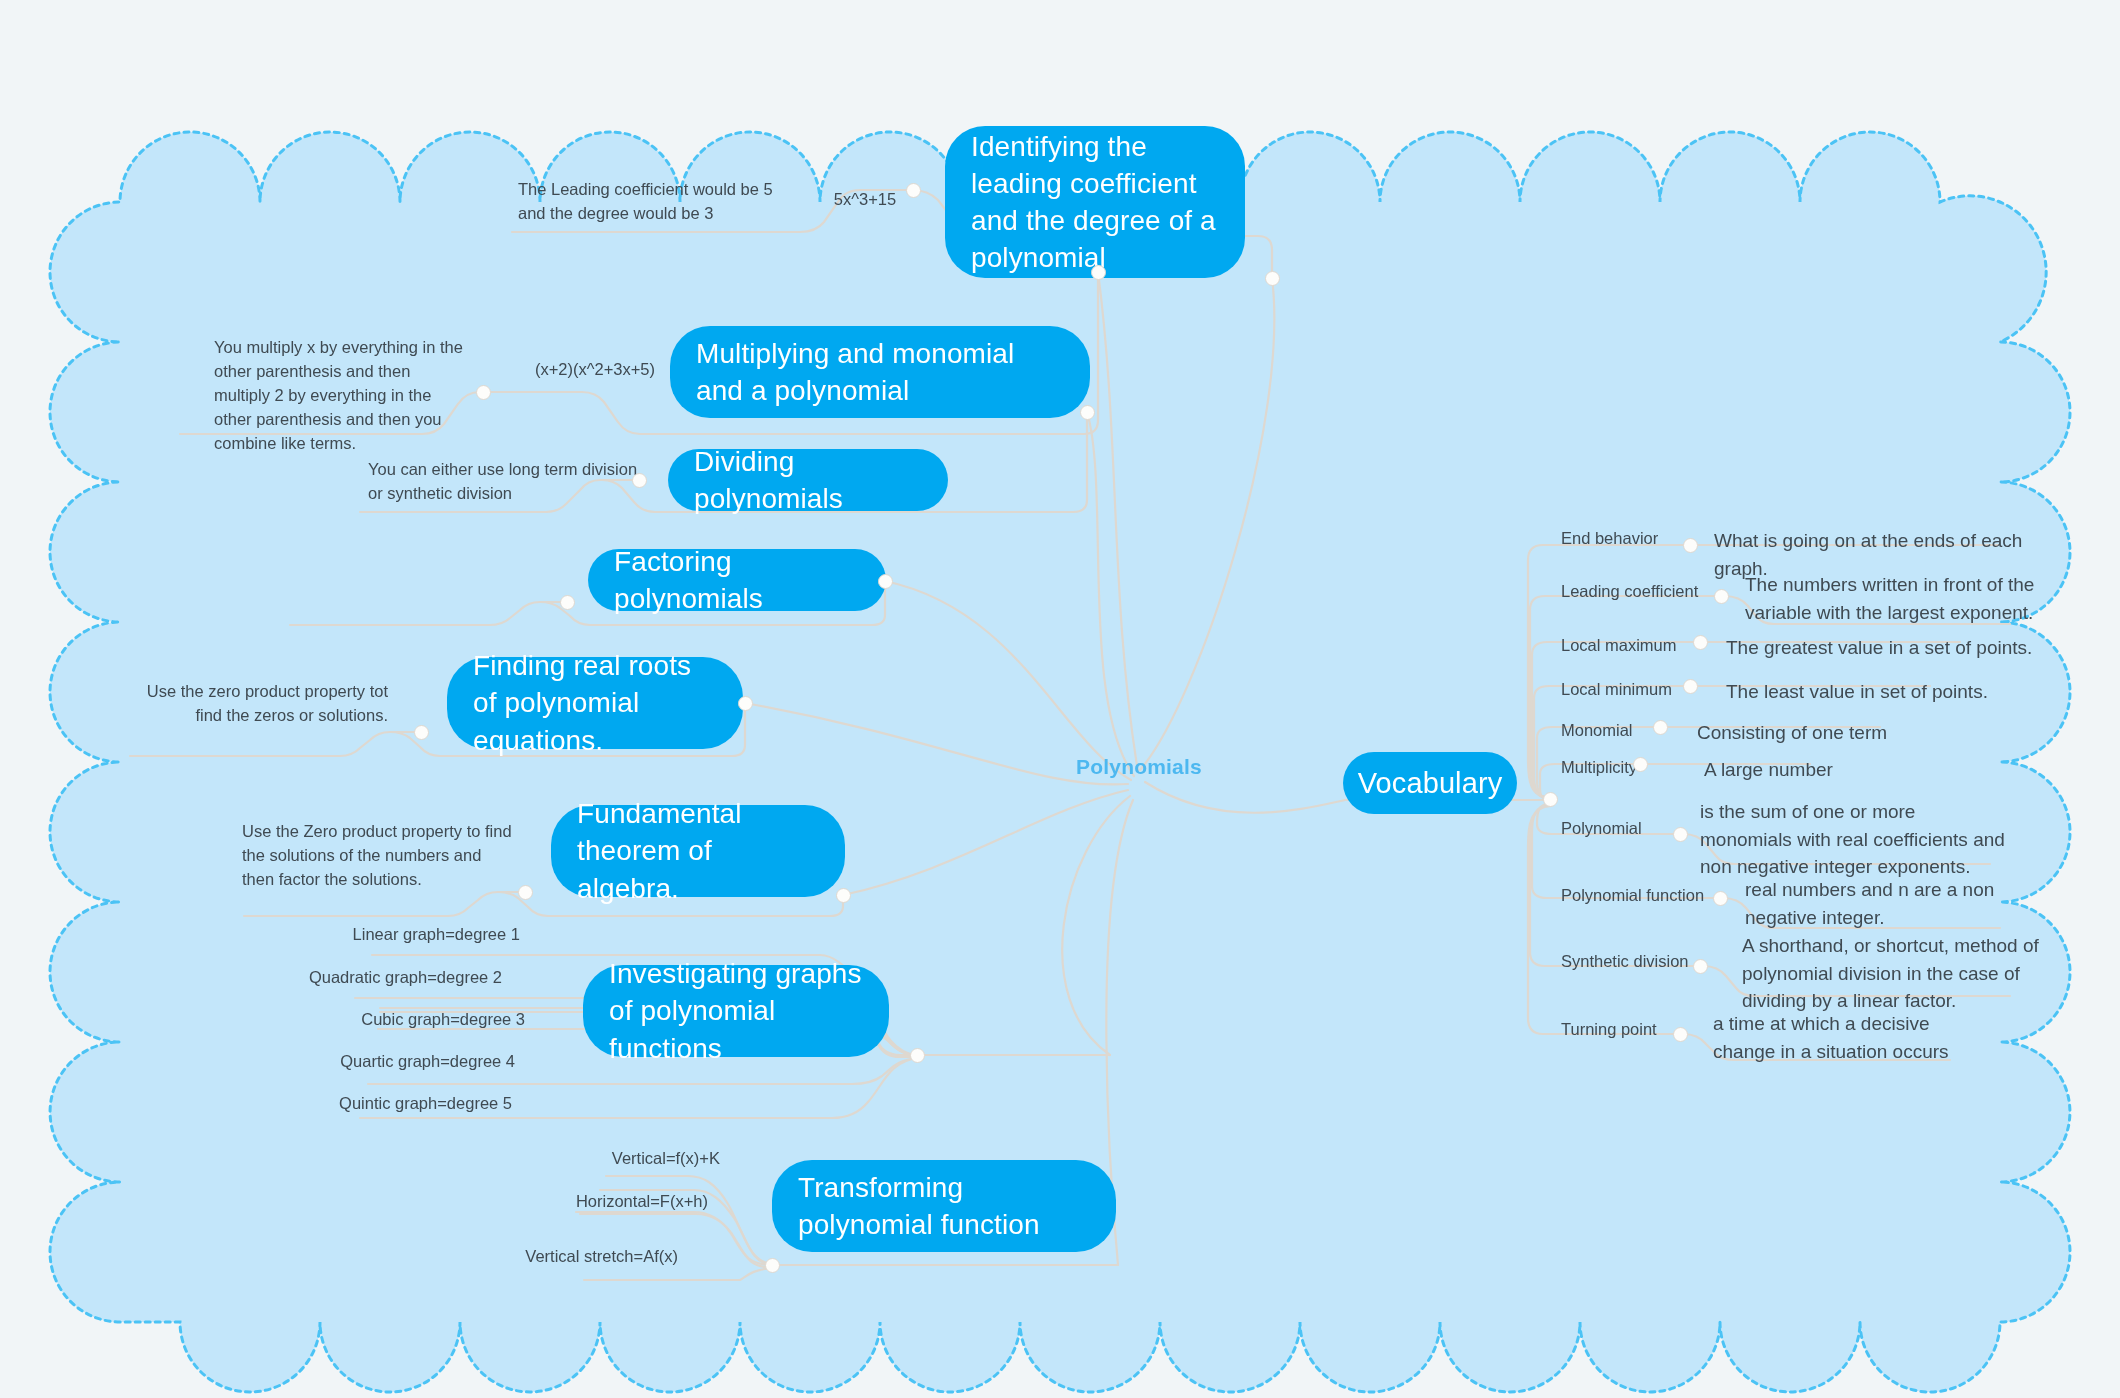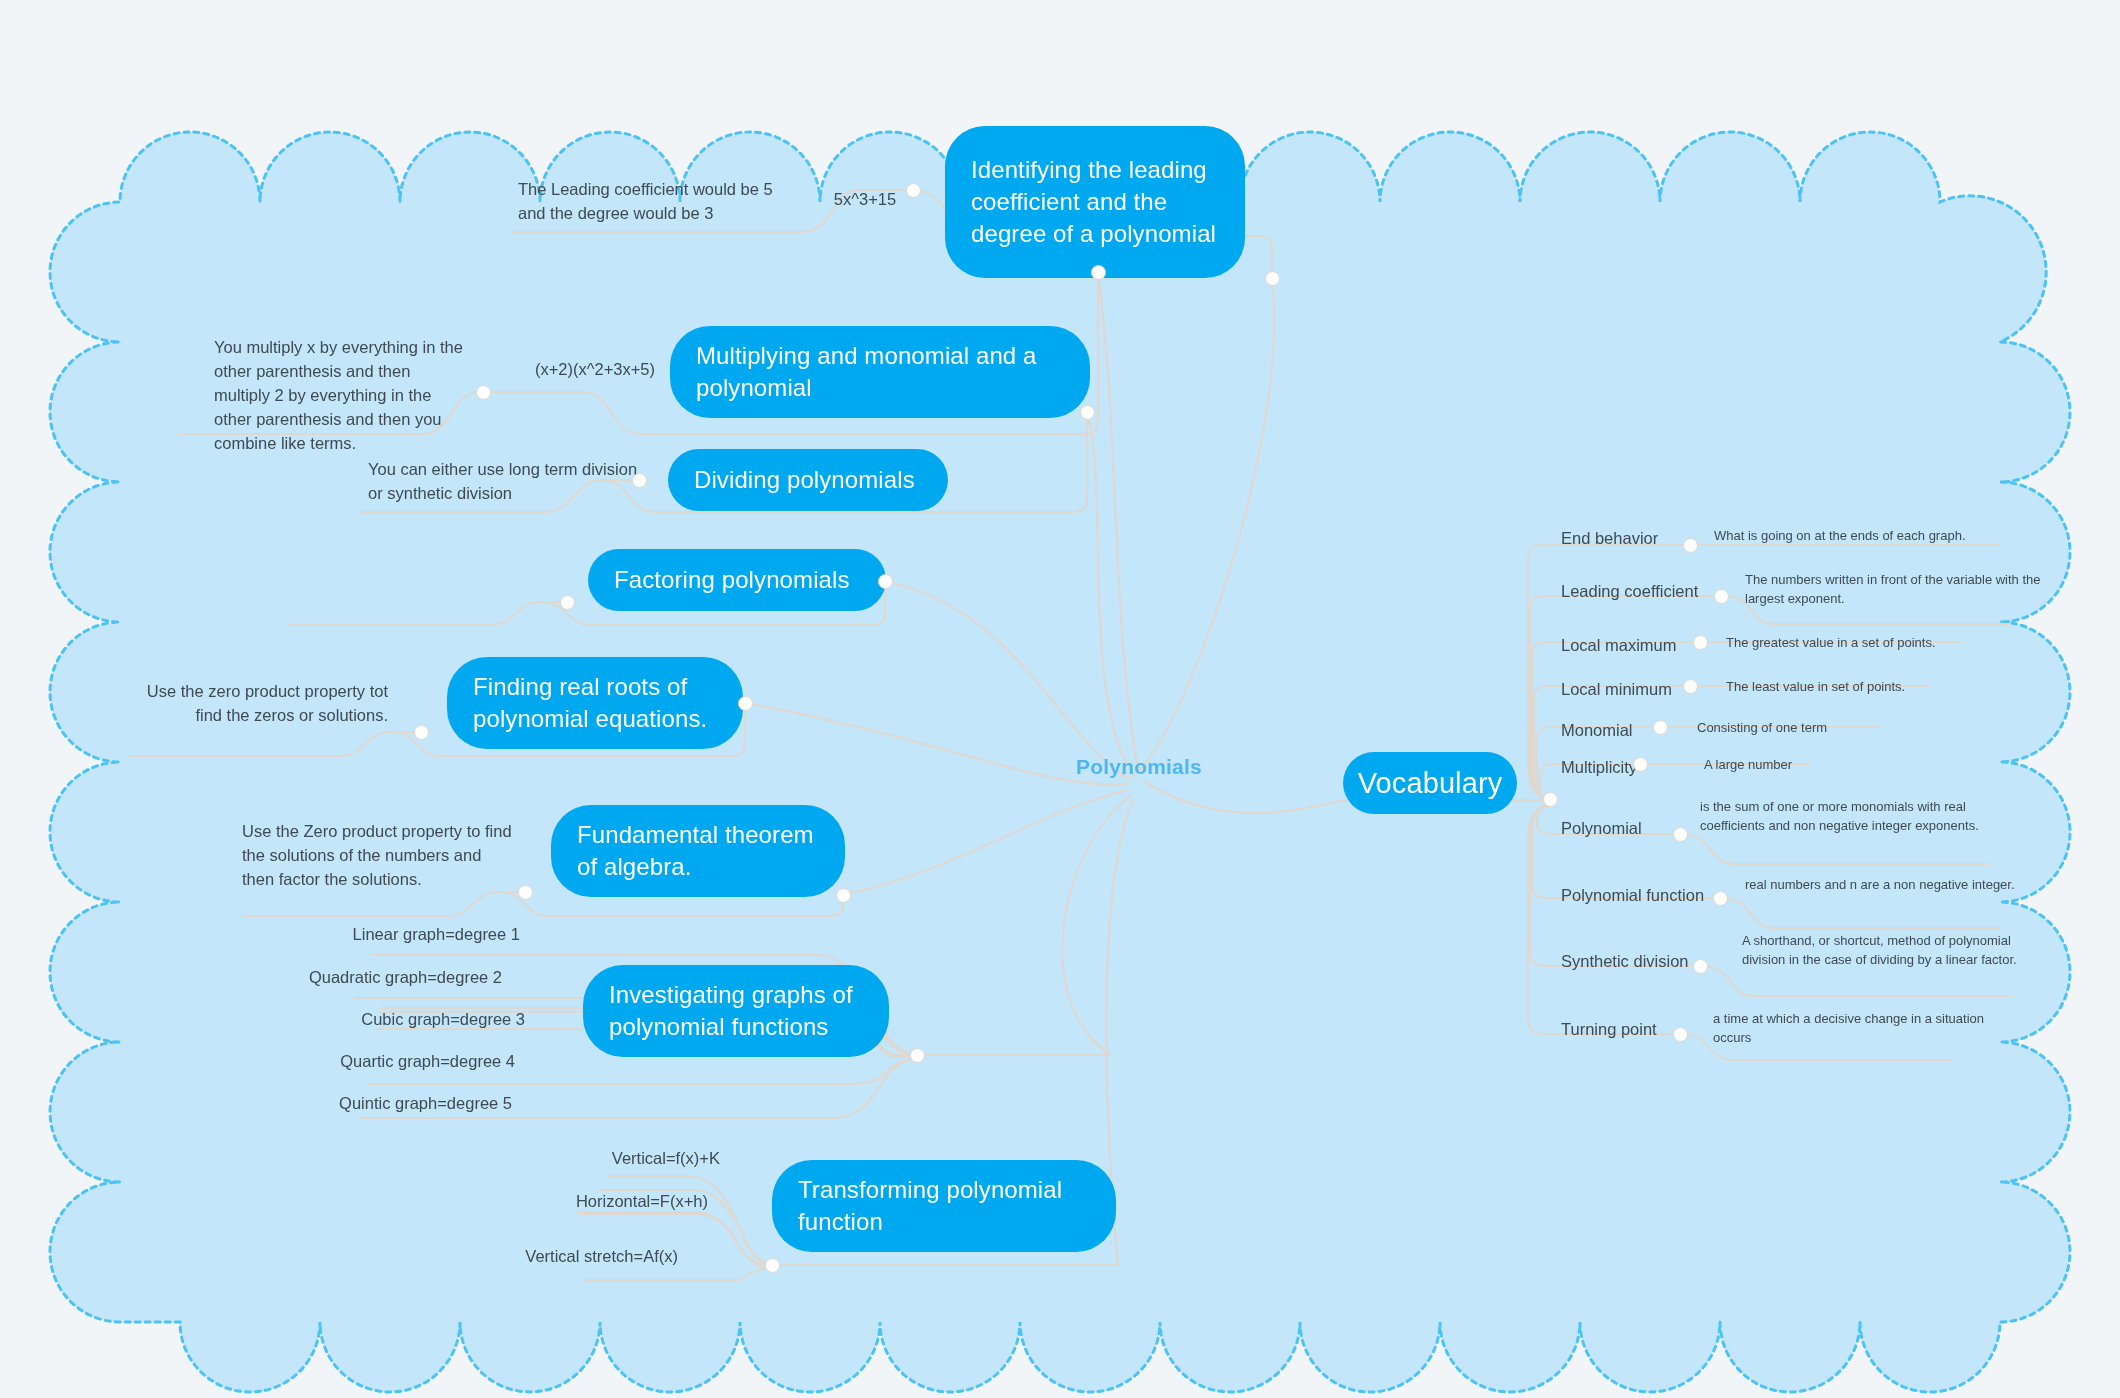--- a/index.html
+++ b/index.html
@@ -18,21 +18,21 @@
     position:absolute;z-index:3;
     background:#00a8f0;
     color:#ffffff;
     border-radius:40px;
     box-sizing:border-box;
     display:flex;align-items:center;
     padding:16px 26px;
     line-height:1.33;
     letter-spacing:0.1px;
   }
-  .node.big{font-size:24px;}
+  .node.big{font-size:28px;}
   .node.vocab{font-size:29px;justify-content:center;border-radius:36px;}
 
   .center-label{
     position:absolute;z-index:4;
     color:#4db8f0;
     font-weight:bold;
     font-size:21px;
     letter-spacing:0.2px;
     white-space:nowrap;
   }
@@ -46,21 +46,21 @@
   }
   .note.c{text-align:center;}
   .note.r{text-align:right;}
 
   .vterm{
     position:absolute;z-index:3;
     color:#3f4a52;font-size:16.5px;line-height:1.45;white-space:nowrap;
   }
   .vdef{
     position:absolute;z-index:3;
-    color:#3f4a52;font-size:13px;line-height:1.45;
+    color:#3f4a52;font-size:19px;line-height:1.45;
   }
 
   .dot{
     position:absolute;z-index:5;
     width:15px;height:15px;border-radius:50%;
     background:#fdfdfb;border:1.5px solid #ded8d0;
     box-sizing:border-box;
   }
 </style>
 </head>

